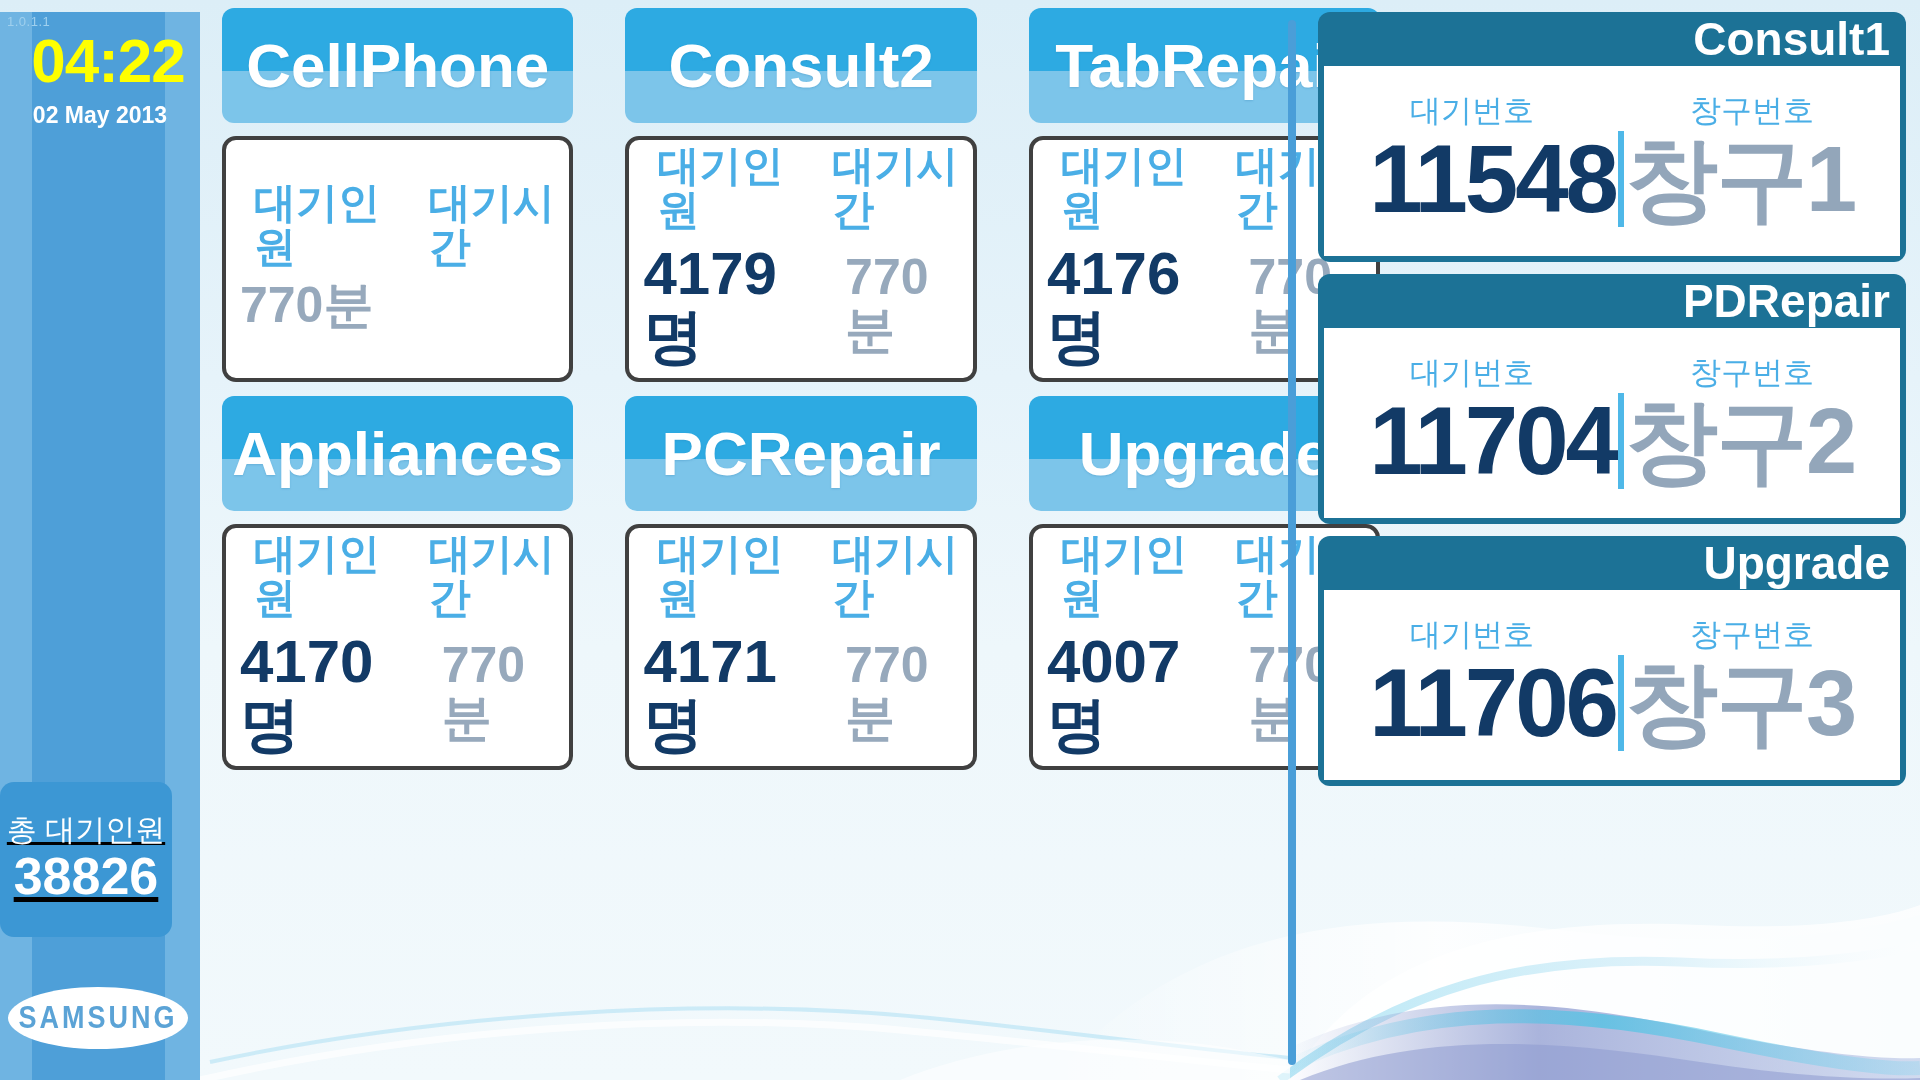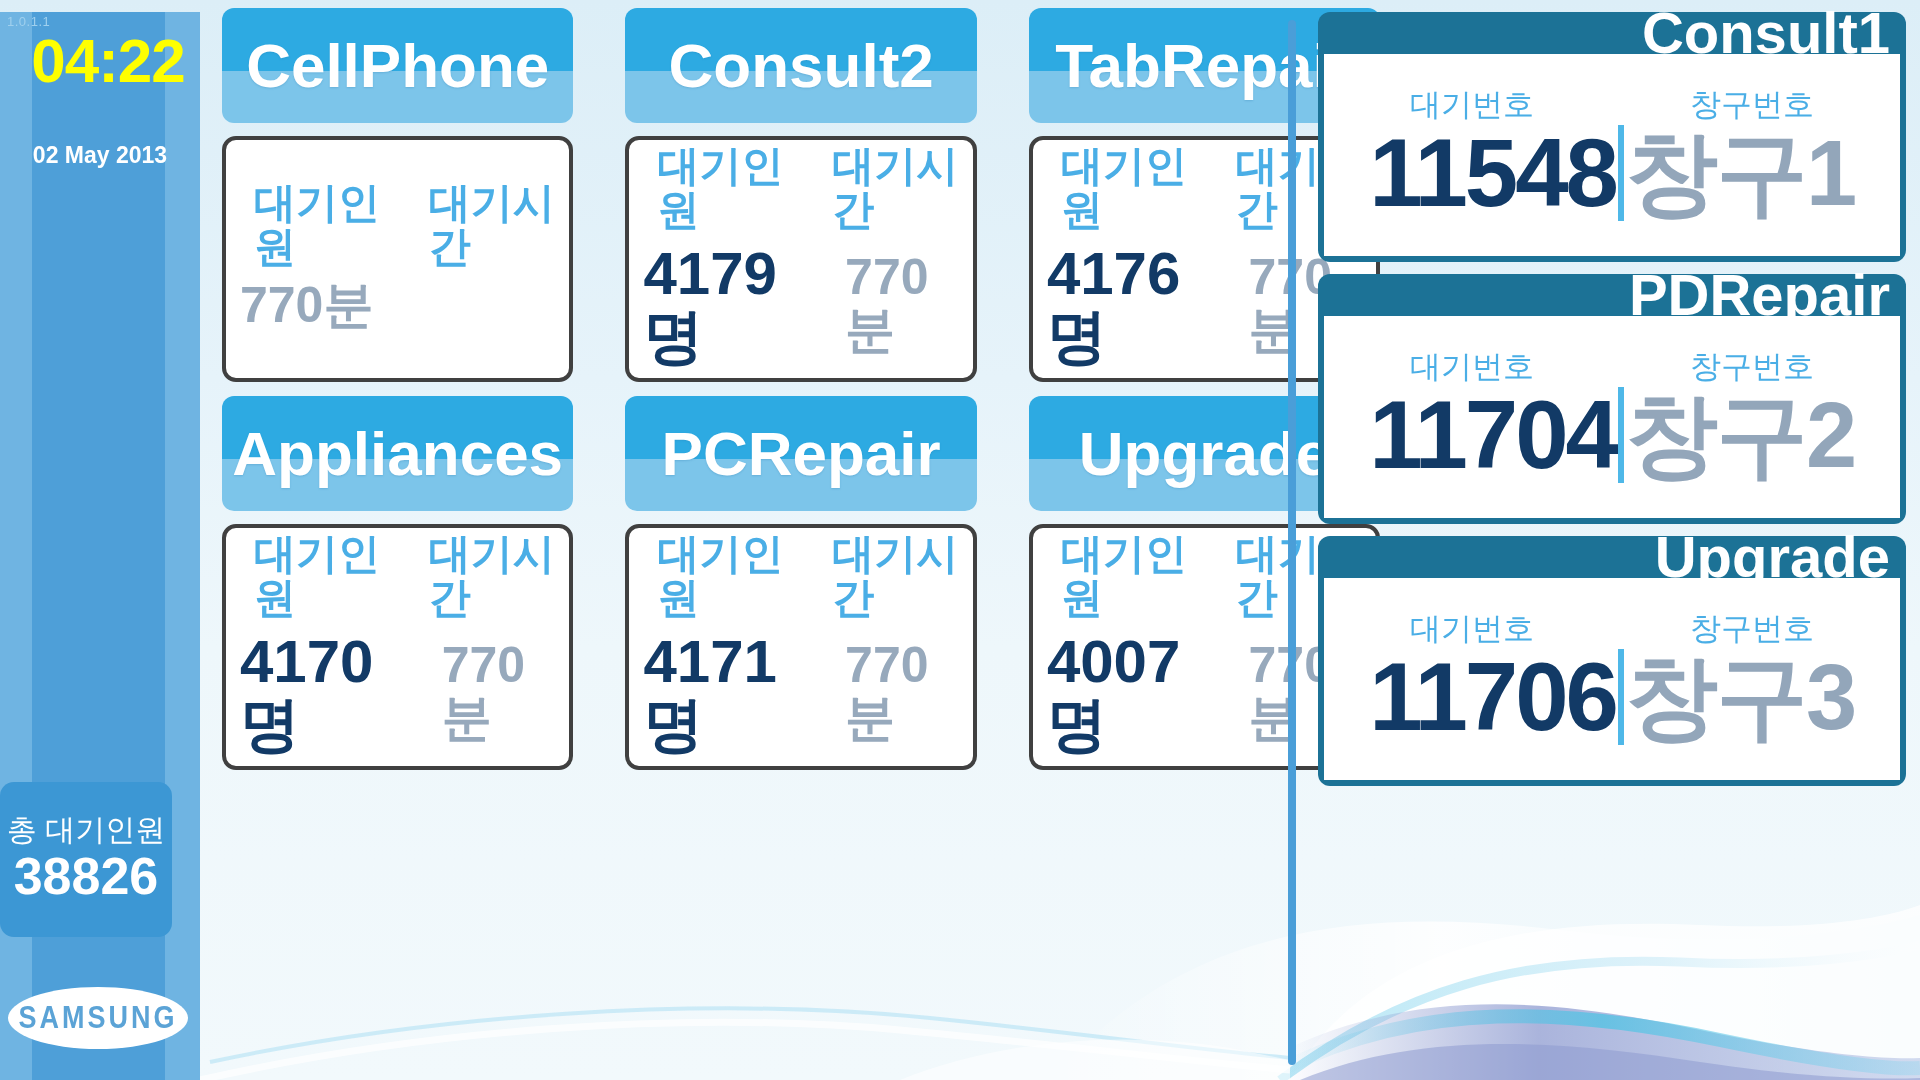--- a/index.html
+++ b/index.html
@@ -28,26 +28,26 @@
     position:absolute; left:7px; top:2px;
     font-size:13px; color:#9fd0ee; letter-spacing:.5px;
   }
   #clock-time {
     position:absolute; left:0; top:18px; width:216px; text-align:center;
     font-size:62px; font-weight:bold; color:#ffff00; line-height:1;
     letter-spacing:-1px;
   }
   #clock-date {
     position:absolute; left:0; top:92px; width:200px; text-align:center;
-    font-size:23px; font-weight:bold; color:#ffffff; line-height:1;margin-top:40px;
+    font-size:23px; font-weight:bold; color:#ffffff; line-height:1;
   }
   #total-waiting-box {
     position:absolute; left:0; top:770px; width:172px; height:155px;
     background:#3c97d4; border-radius:14px;
-    display:flex; flex-direction:column; align-items:center; justify-content:center;
+    display:flex; flex-direction:column; align-items:center; justify-content:center;text-decoration:underline;
   }
   #total-waiting-label { font-size:30px; color:#ffffff; line-height:1.1; }
   #total-waiting-value { font-size:52px; font-weight:bold; color:#ffffff; line-height:1.1; margin-top:2px; }
   #samsung-logo {
     position:absolute; left:8px; top:975px; width:180px; height:62px;
     background:#ffffff; border-radius:50%;
     display:flex; align-items:center; justify-content:center;
   }
   #samsung-logo-text {
     font-size:27px; font-weight:bold; color:#5ba3d6;
@@ -102,24 +102,24 @@
     position:absolute; left:1318px; top:12px; width:588px; height:1056px;
     display:flex; flex-direction:column; gap:12px; z-index:2;
   }
   .counter-card {
     flex:0 0 250px;
     background:#1c7296; border-radius:12px;
     padding:0 6px 6px 6px;
     display:flex; flex-direction:column;
   }
   .counter-title {
-    height:42px; flex:0 0 auto;
+    height:54px; flex:0 0 auto;
     display:flex; align-items:center; justify-content:flex-end;
     padding-right:10px;
-    font-size:58px; font-weight:bold; color:#ffffff; line-height:1;
+    font-size:46px; font-weight:bold; color:#ffffff; line-height:1;
   }
   .counter-body {
     flex:1 1 auto; background:#ffffff;
     display:flex; flex-direction:column; justify-content:center;
     position:relative; padding:0 0;
   }
   .counter-labels { display:flex; justify-content:space-around; padding:0 8px; }
   .counter-lbl {
     font-size:31px; color:#4aaee6; line-height:1.05;
   }

